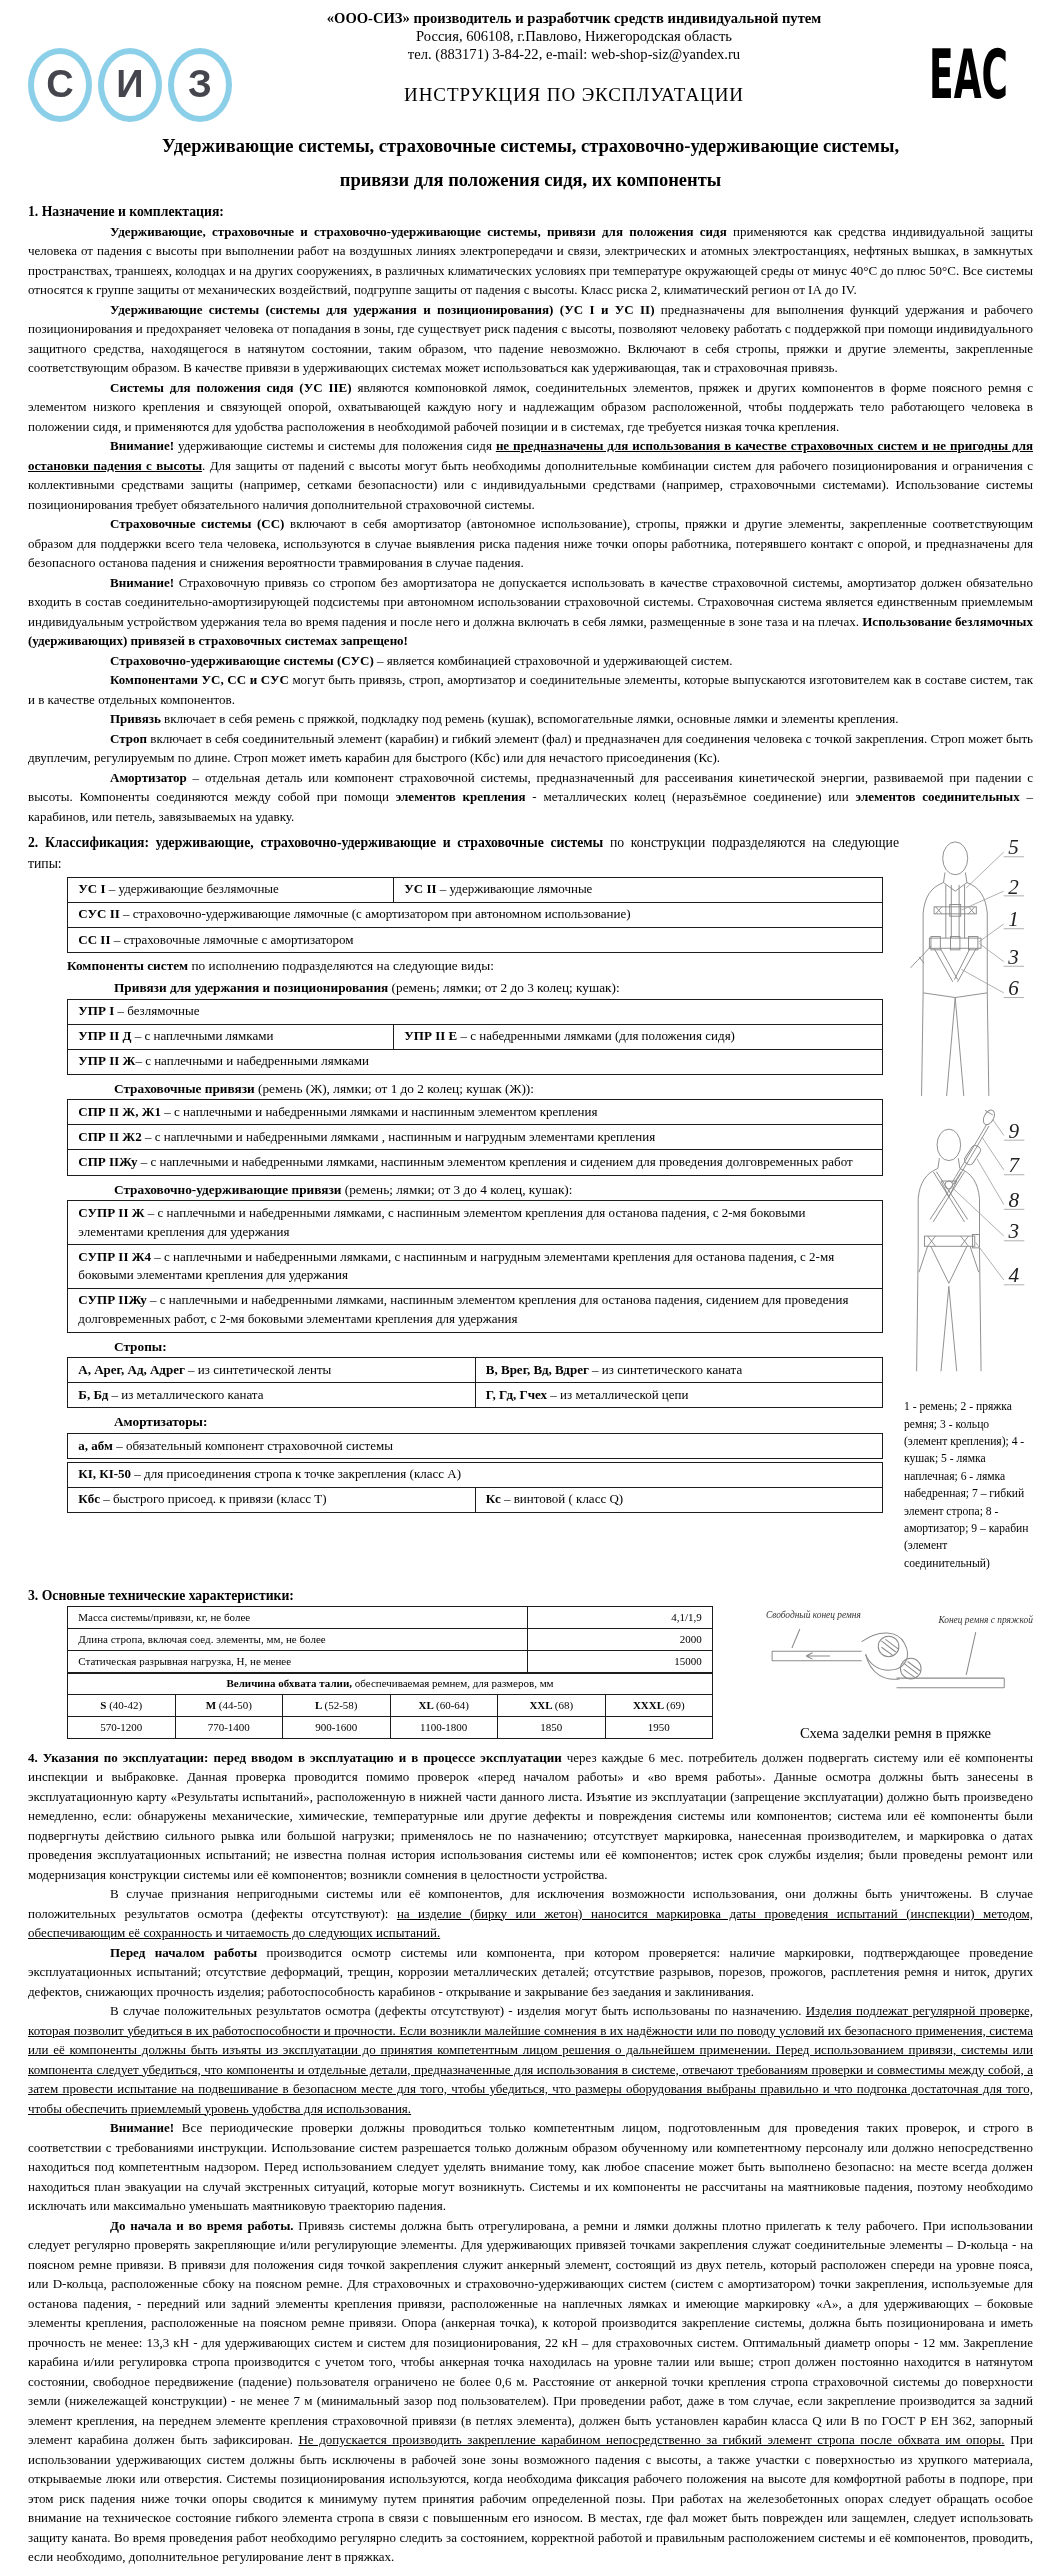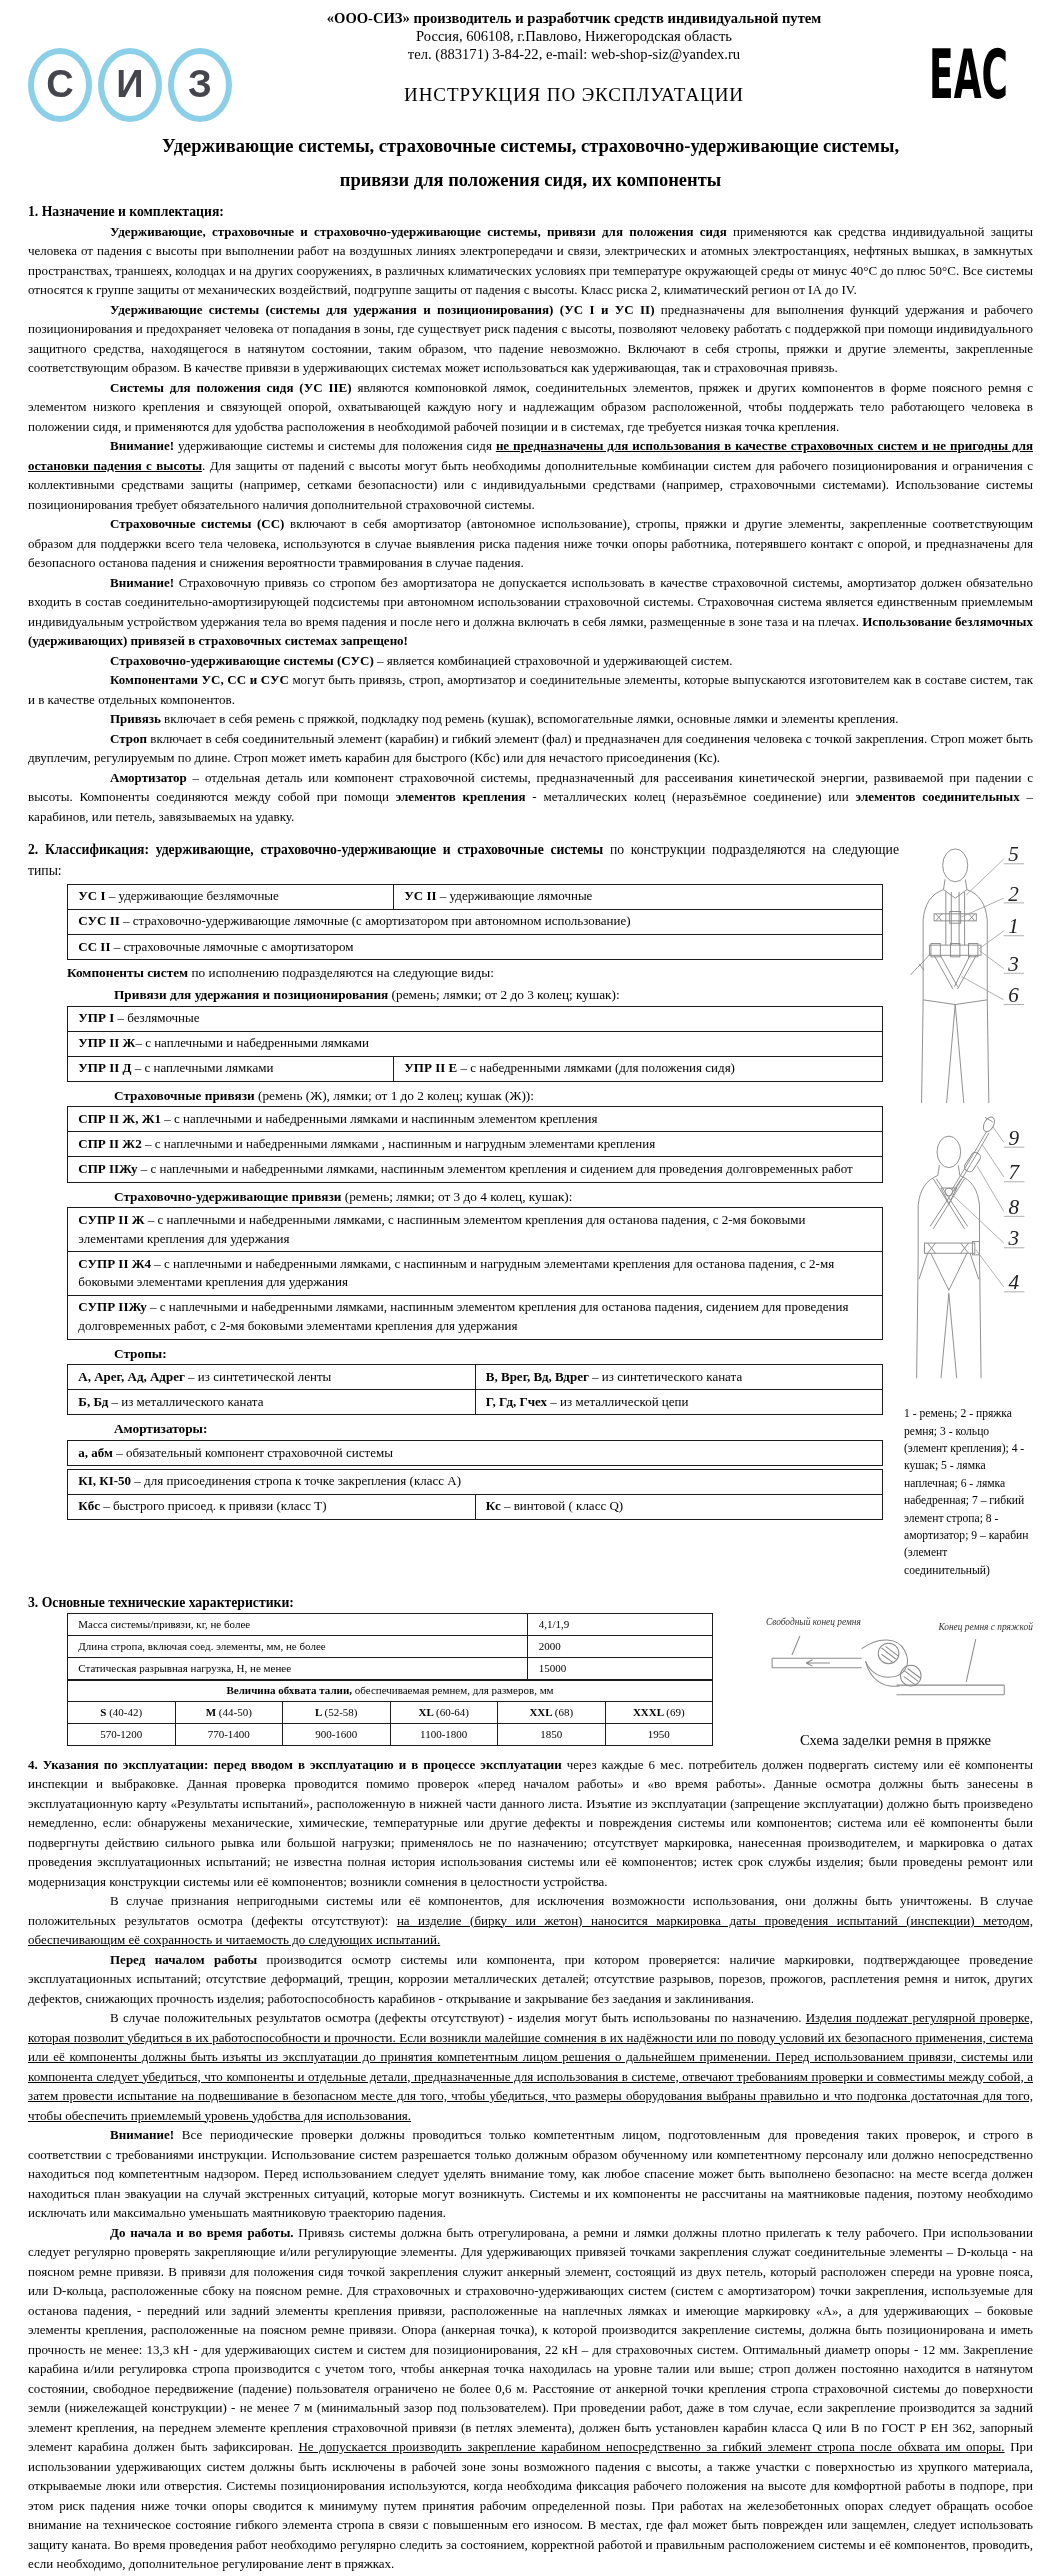--- a/index.html
+++ b/index.html
@@ -22,33 +22,33 @@
   .subtitle{text-align:center;font-weight:bold;font-size:18.5px;line-height:1.8;margin-top:8.6px;}
 
   
   .sec-heading{font-weight:bold;font-size:13.7px;margin:6.9px 0 1.7px 0;}
   .para{font-size:13px;line-height:1.5;text-align:justify;text-indent:82px;margin:0;}
   .para.noind{text-indent:0;}
   .b{font-weight:bold;}
   .u{text-decoration:underline;}
 
   
-  .s2-grid{display:grid;grid-template-columns:1fr 129px;column-gap:5px;margin-top:14px;}
+  .s2-grid{display:grid;grid-template-columns:1fr 129px;column-gap:5px;margin-top:7px;}
   .sub1{font-size:13.3px;margin:5.2px 0 2.6px 39px;}
   .sub2{font-size:13.3px;margin:6px 0 2.6px 86px;}
   .ctable{border-collapse:collapse;margin:2.6px 0 2.6px 39px;width:816px;font-size:13px;}
   .ctable td{border:1.7px solid #1c1c1c;padding:2.6px 10.3px;line-height:1.45;}
   .fig-col{position:relative;padding-top:5.2px;}
   .fig-legend{font-size:11.6px;line-height:1.5;margin-top:6.9px;}
 
   
   .s3-grid{display:grid;grid-template-columns:1fr 275px;column-gap:5.2px;margin-top:8.6px;}
   .ttable{border-collapse:collapse;margin:2.6px 0 0 39px;width:646px;font-size:11px;font-family:Liberation Serif, serif;}
   .ttable td{border:1.7px solid #1c1c1c;padding:2.6px 10.3px;line-height:1.45;}
-  .ttable .val{width:163px;text-align:left;}
+  .ttable .val{width:163px;text-align:right;}
   .ttable .chead{text-align:center;}
   .sizes td{text-align:center;width:16.6%;}
   .buckle-wrap{position:relative;margin-top:29px;}
   .bl{position:absolute;font-size:9.4px;font-style:italic;color:#333;}
   .bl-left{top:0;left:8px;}
   .bl-right{top:5.2px;right:0;}
   .buckle-caption{font-size:14.6px;text-align:center;margin-top:8.6px;}
   .tail{margin-top:5.2px;}
 </style>
 </head>
@@ -111,26 +111,26 @@
 
       <p class="sub1"><span class="b">Компоненты систем</span><span> по исполнению подразделяются на следующие виды:</span></p>
       <p class="sub2"><span class="b">Привязи для удержания и позиционирования</span><span> (ремень; лямки; от 2 до 3 колец; кушак):</span></p>
 
       <table class="ctable">
         <tbody>
             <tr>
               <td colspan="2"><span class="b">УПР I</span><span> – безлямочные</span></td>
             </tr>
         <tr>
-              <td colspan="2"><span class="b">УПР II Ж</span><span>– с наплечными и  набедренными лямками</span></td>
-            </tr>
-        <tr>
           <td style="width:40%"><span class="b">УПР II Д</span><span> – с наплечными лямками</span></td>
           <td><span class="b">УПР II Е</span><span> – с набедренными лямками (для положения сидя)</span></td>
         </tr>
+        <tr>
+              <td colspan="2"><span class="b">УПР II Ж</span><span>– с наплечными и  набедренными лямками</span></td>
+            </tr>
       </tbody>
         </table>
 
       <p class="sub2"><span class="b">Страховочные привязи</span><span> (ремень (Ж), лямки; от 1 до 2 колец; кушак (Ж)):</span></p>
       <table class="ctable">
         <tbody>
             <tr>
               <td><span class="b">СПР II Ж, Ж1</span><span> – с наплечными и набедренными лямками и наспинным элементом крепления</span></td>
             </tr>
         <tr>

